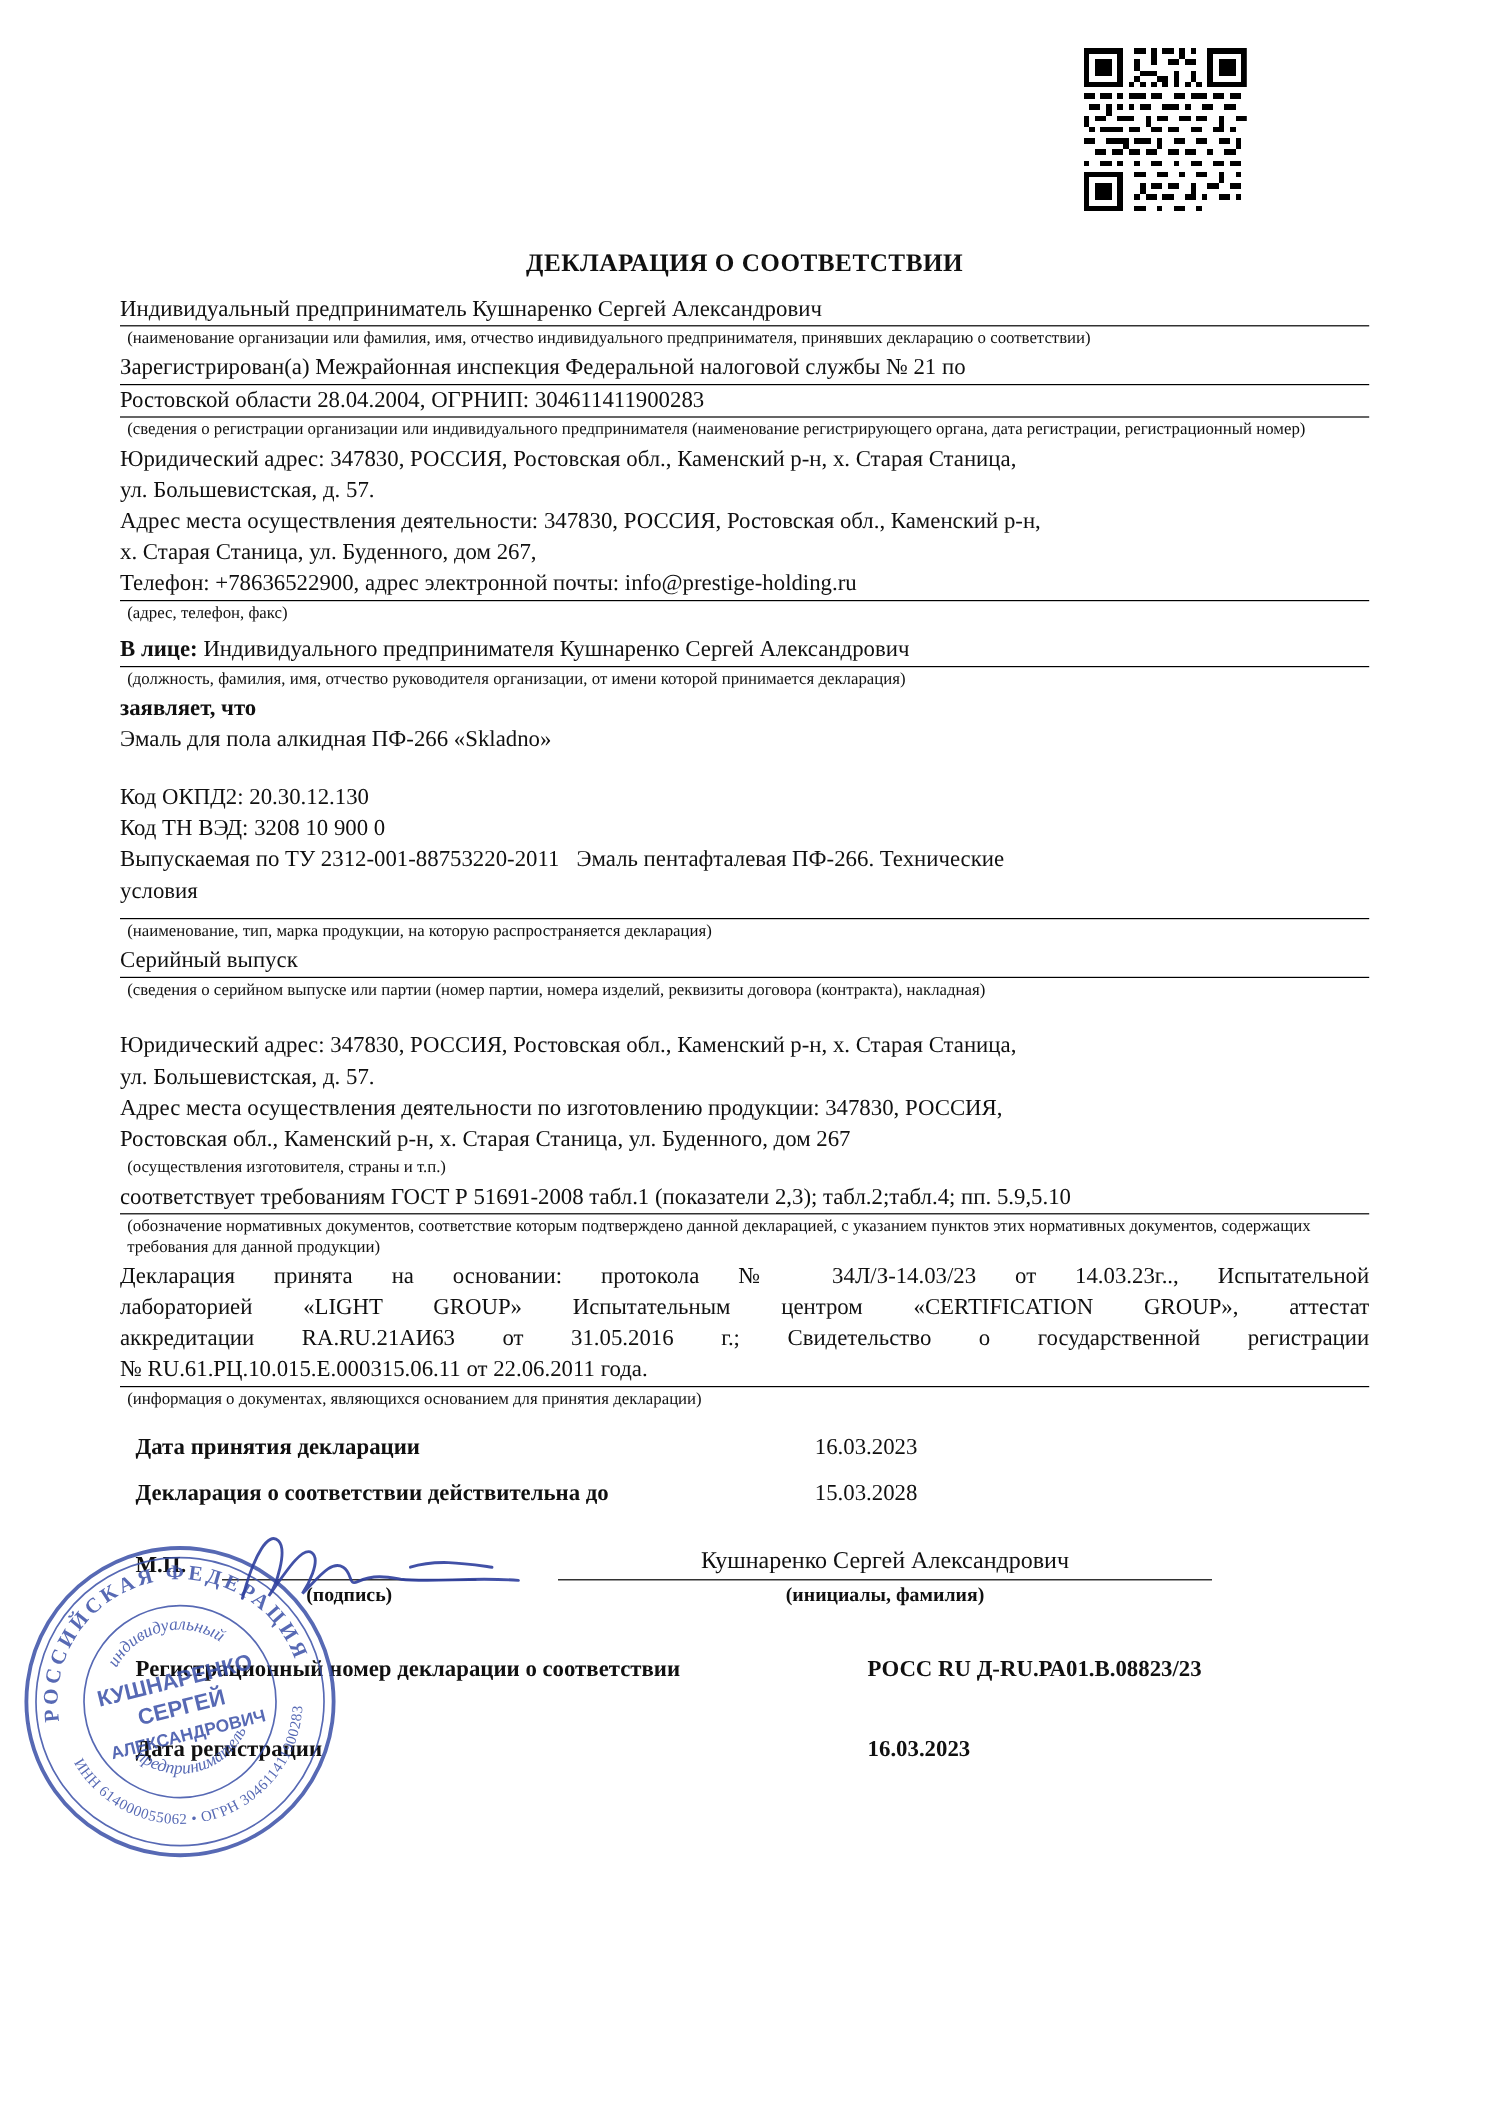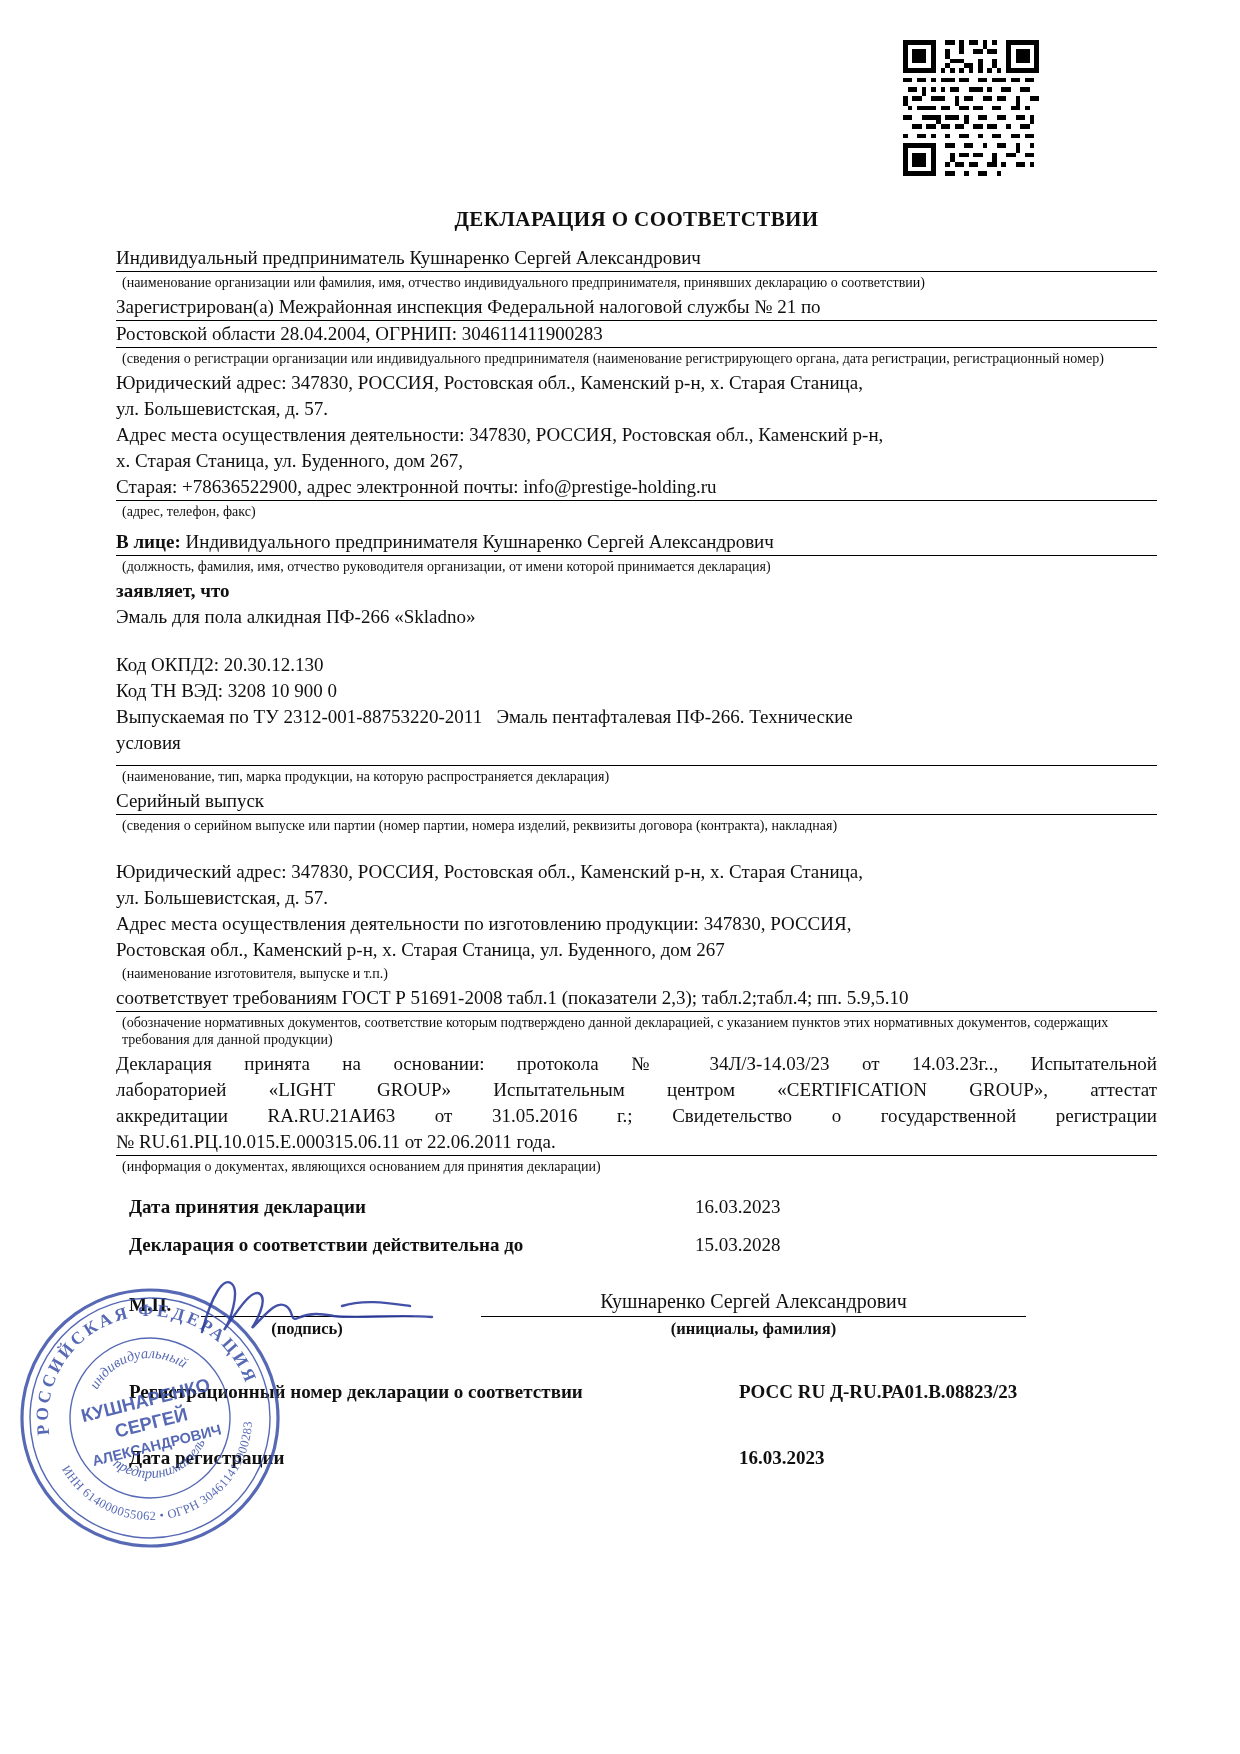--- a/index.html
+++ b/index.html
@@ -1,19 +1,19 @@
 <!DOCTYPE html>
 <html><head>
 <meta charset="utf-8">
 <style>
   *{box-sizing:border-box}
   html,body{margin:0;padding:0}
   body{width:1240px;height:1754px;background:#ffffff;color:#101010;
        font-family:"Liberation Serif",serif;position:relative;overflow:hidden}
-  .content{position:absolute;left:116px;top:206px;width:1041px}
+  .content{position:absolute;left:100px;top:206px;width:1041px}
   .title{text-align:center;font-weight:bold;font-size:21px;line-height:27px;letter-spacing:.4px}
   .t{font-size:19px;line-height:26px}
   .b{font-weight:bold}
   .rule{border-bottom:1.2px solid #000}
   .cap{font-size:14px;line-height:17px;text-align:left;padding:2px 6px 3px}
   .uline{}
   .just{text-align:justify;text-align-last:justify}
   .prewrap{white-space:pre-wrap}
   .sp6{height:6px}.sp10{height:10px}.sp12{height:12px}.sp16{height:16px}
   .sp22{height:22px}.sp30{height:30px}.sp40{height:40px}
@@ -54,21 +54,21 @@
   <div class="cap">(наименование организации или фамилия, имя, отчество индивидуального предпринимателя, принявших декларацию о соответствии)</div>
 
   <div class="t rule">Зарегистрирован(а) Межрайонная инспекция Федеральной налоговой службы № 21 по</div>
   <div class="t rule">Ростовской области 28.04.2004, ОГРНИП: 304611411900283</div>
   <div class="cap">(сведения о регистрации организации или индивидуального предпринимателя (наименование регистрирующего органа, дата регистрации, регистрационный номер)</div>
 
   <div class="t">Юридический адрес: 347830, РОССИЯ, Ростовская обл., Каменский р-н, х. Старая Станица,</div>
   <div class="t">ул. Большевистская, д. 57.</div>
   <div class="t">Адрес места осуществления деятельности: 347830, РОССИЯ, Ростовская обл., Каменский р-н,</div>
   <div class="t">х. Старая Станица, ул. Буденного, дом 267,</div>
-  <div class="t rule"><span>Старая: +78636522900, адрес электронной почты: </span><span class="uline">info@prestige-holding.ru</span></div>
+  <div class="t rule"><span>Телефон: +78636522900, адрес электронной почты: </span><span class="uline">info@prestige-holding.ru</span></div>
   <div class="cap">(адрес, телефон, факс)</div>
 
   <div class="sp6"></div>
   <div class="t rule"><span class="b">В лице:</span><span class="uline"> Индивидуального предпринимателя Кушнаренко Сергей Александрович</span></div>
   <div class="cap">(должность, фамилия, имя, отчество руководителя организации, от имени которой принимается декларация)</div>
 
   <div class="t b">заявляет, что</div>
   <div class="t">Эмаль для пола алкидная ПФ-266 «Skladno»</div>
   <div class="sp22"></div>
   <div class="t">Код ОКПД2: 20.30.12.130</div>
@@ -78,21 +78,21 @@
   <div class="sp10 rule"></div>
   <div class="cap">(наименование, тип, марка продукции, на которую распространяется декларация)</div>
   <div class="t rule">Серийный выпуск</div>
   <div class="cap">(сведения о серийном выпуске или партии (номер партии, номера изделий, реквизиты договора (контракта), накладная)</div>
 
   <div class="sp22"></div>
   <div class="t">Юридический адрес: 347830, РОССИЯ, Ростовская обл., Каменский р-н, х. Старая Станица,</div>
   <div class="t">ул. Большевистская, д. 57.</div>
   <div class="t">Адрес места осуществления деятельности по изготовлению продукции: 347830, РОССИЯ,</div>
   <div class="t"><span class="uline">Ростовская обл., Каменский р-н, х. Старая Станица, ул. Буденного, дом 267</span></div>
-  <div class="cap">(наименование изготовителя, выпуске и т.п.)</div>
+  <div class="cap">(осуществления изготовителя, страны и т.п.)</div>
 
   <div class="t rule">соответствует требованиям ГОСТ Р 51691-2008 табл.1 (показатели 2,3); табл.2;табл.4; пп. 5.9,5.10</div>
   <div class="cap">(обозначение нормативных документов, соответствие которым подтверждено данной декларацией, с указанием пунктов этих нормативных документов, содержащих требования для данной продукции)</div>
 
   <div class="t just">Декларация принята на основании: протокола № 34Л/З-14.03/23 от 14.03.23г.., Испытательной</div>
   <div class="t just">лабораторией «LIGHT GROUP» Испытательным центром «CERTIFICATION GROUP», аттестат</div>
   <div class="t just">аккредитации RA.RU.21АИ63 от 31.05.2016 г.; Свидетельство о государственной регистрации</div>
   <div class="t rule">№ RU.61.РЦ.10.015.Е.000315.06.11 от 22.06.2011 года.</div>
   <div class="cap">(информация о документах, являющихся основанием для принятия декларации)</div>
 

